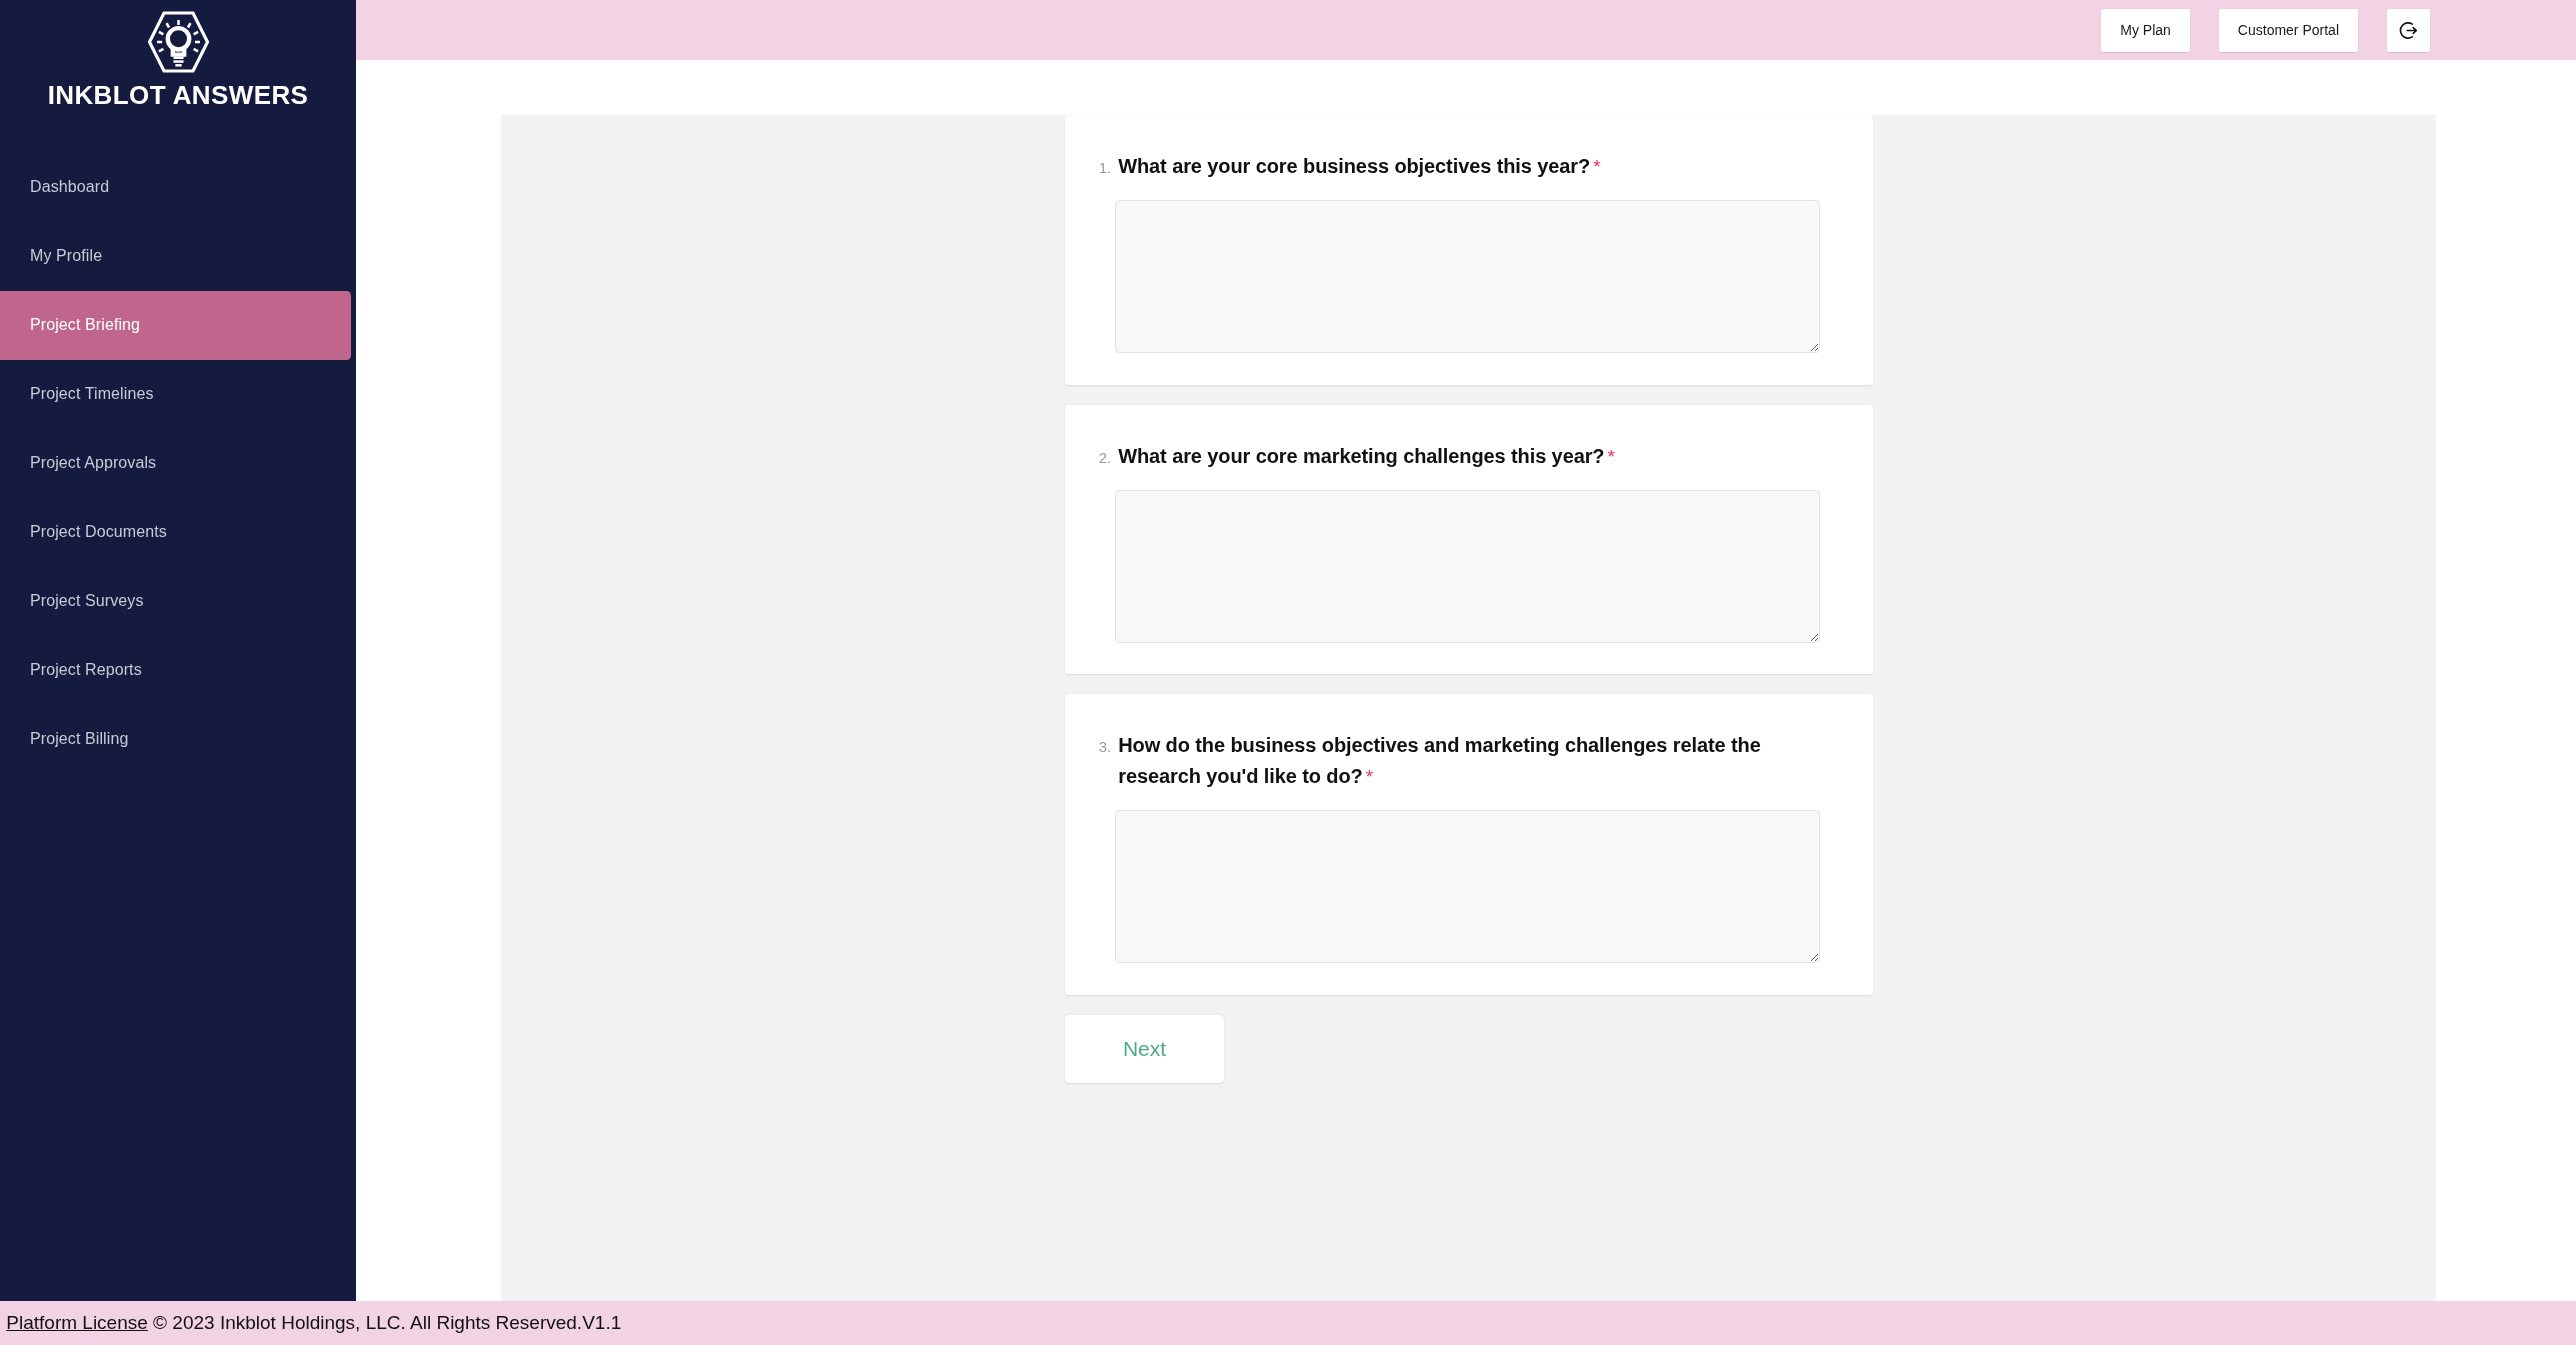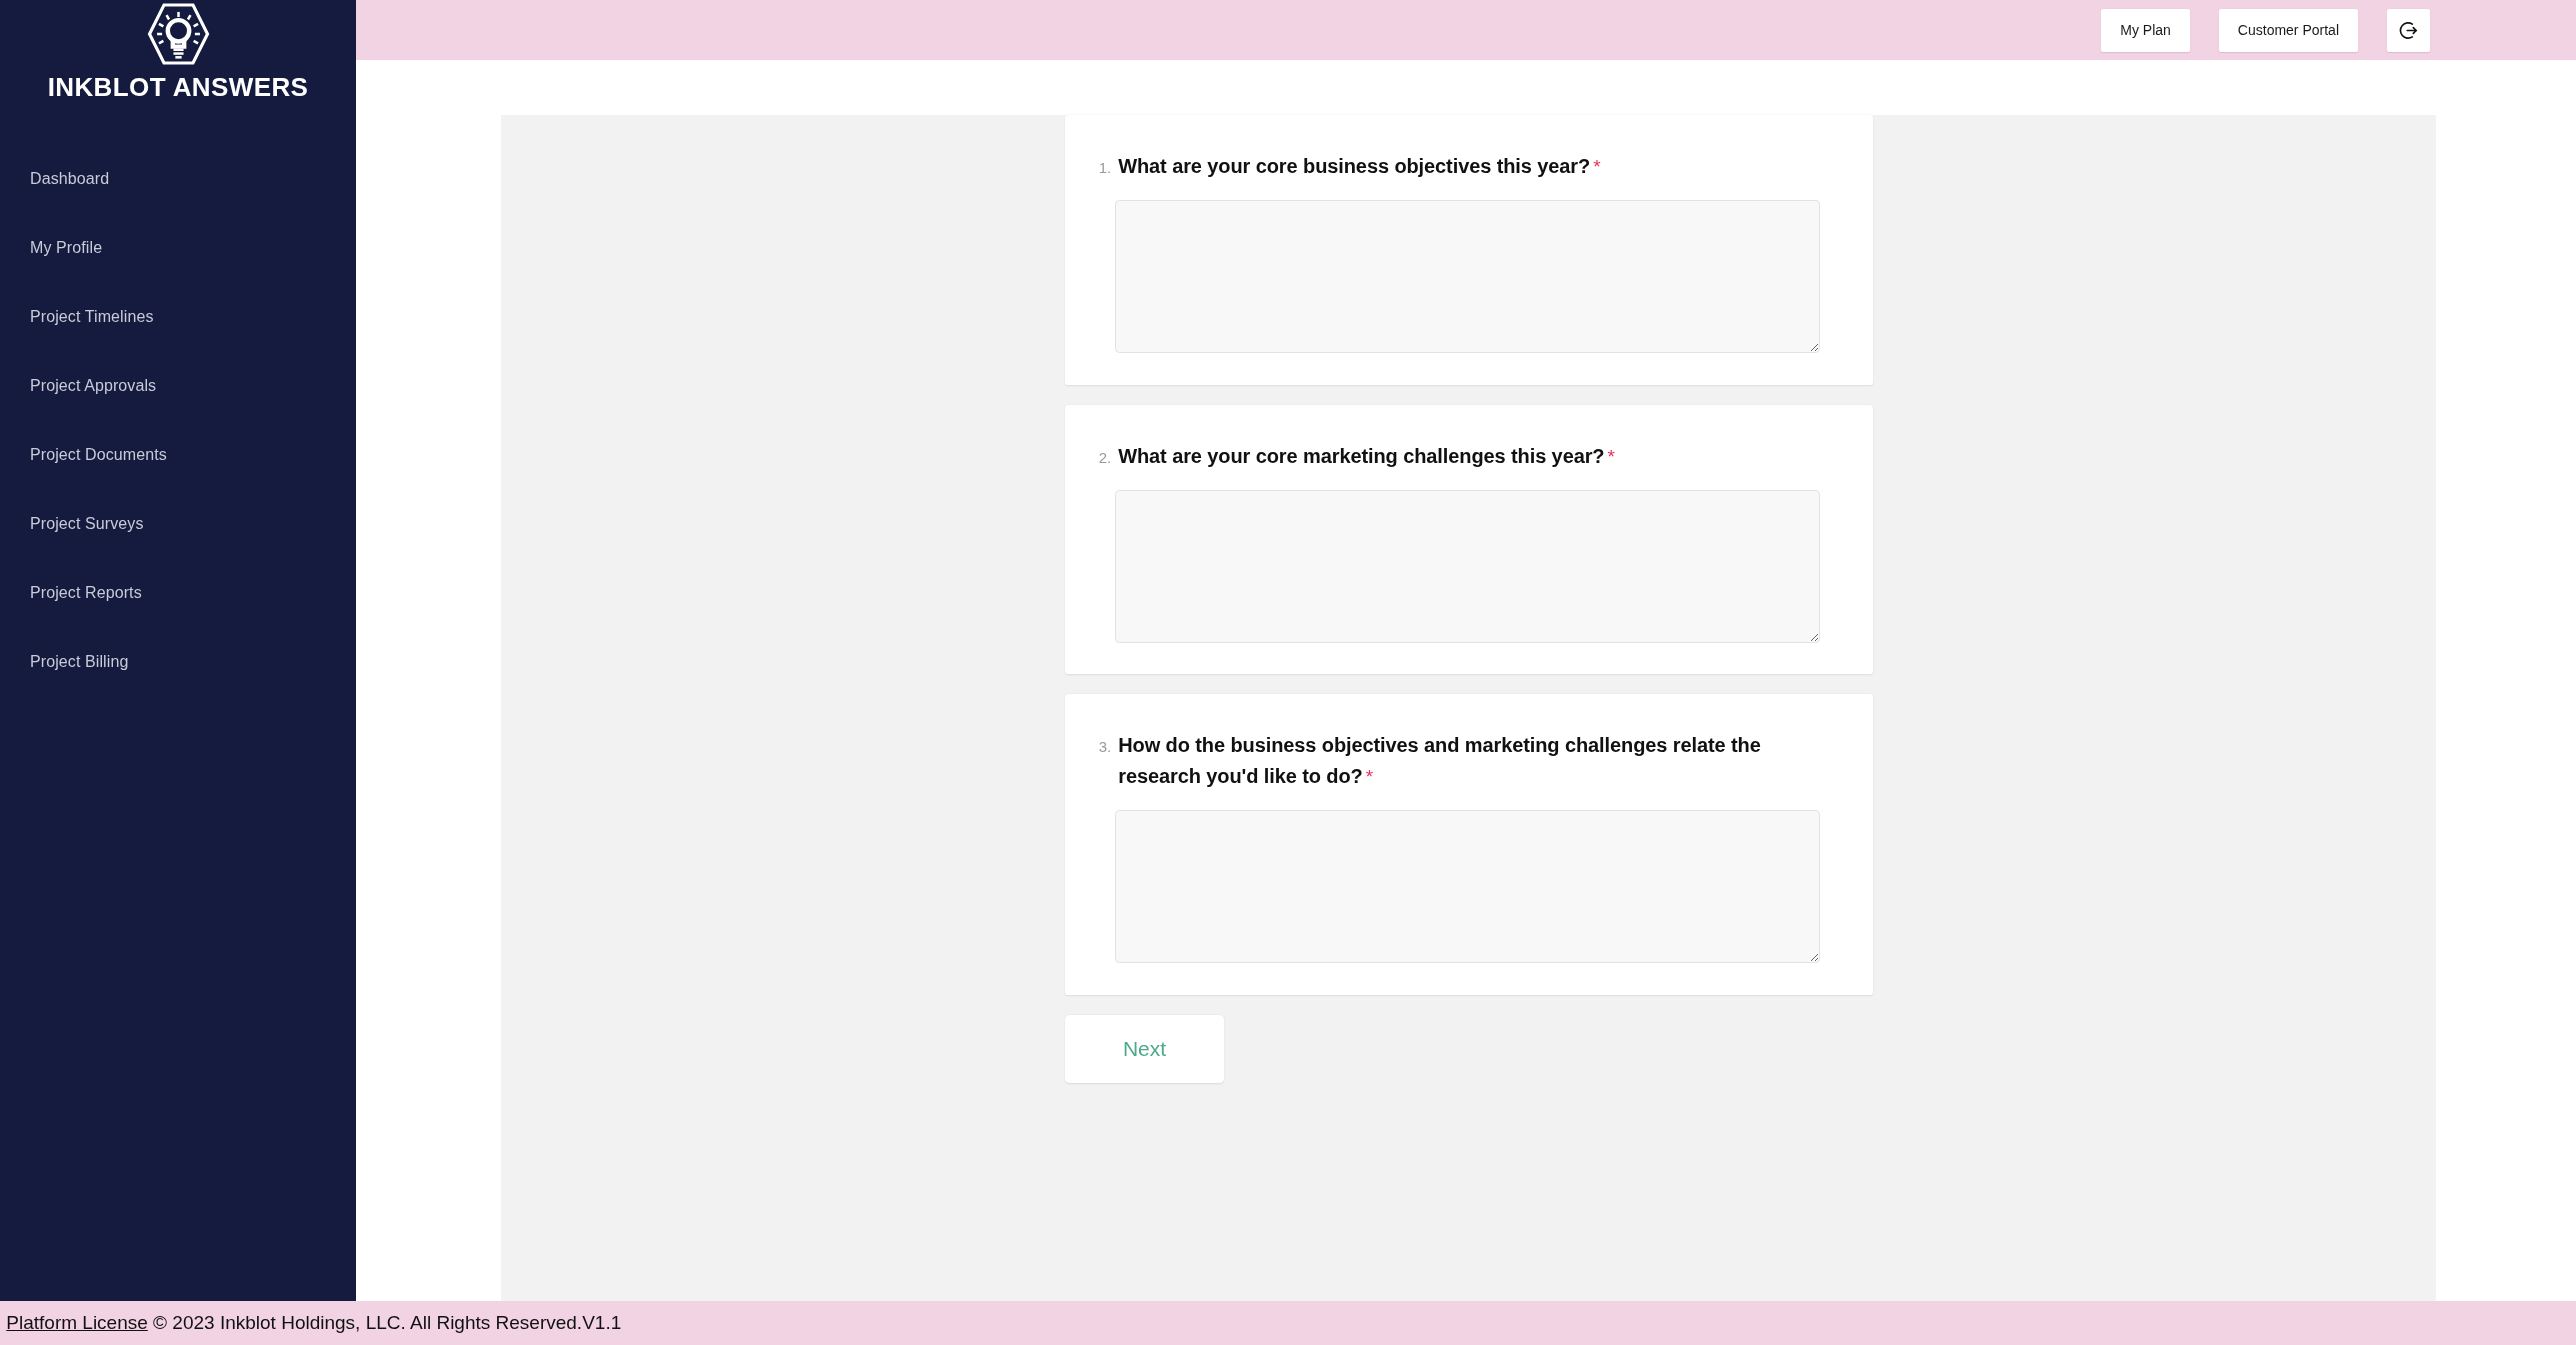--- a/index.html
+++ b/index.html
@@ -24,21 +24,21 @@
     position: absolute;
     left: 0;
     top: 0;
     width: 356px;
     height: 1301px;
     background: #141B3E;
     overflow: hidden;
   }
 
   .brand {
-    padding-top: 1px;
+    padding-top: 9px;
     text-align: center;
   }
 
   .brand-logo {
     width: 87px;
     height: 66px;
     margin: 0 auto;
     display: block;
   }
 
@@ -267,20 +267,23 @@
       <div class="brand-name">INKBLOT ANSWERS</div>
     </div>
 
     <nav class="nav">
       <div class="nav-item">
         <span>Dashboard</span>
       </div>
       <div class="nav-item">
         <span>My Profile</span>
       </div>
+      <div class="nav-item active">
+        <span>Project Briefing</span>
+      </div>
       <div class="nav-item">
         <span>Project Timelines</span>
       </div>
       <div class="nav-item">
         <span>Project Approvals</span>
       </div>
       <div class="nav-item">
         <span>Project Documents</span>
       </div>
       <div class="nav-item">

